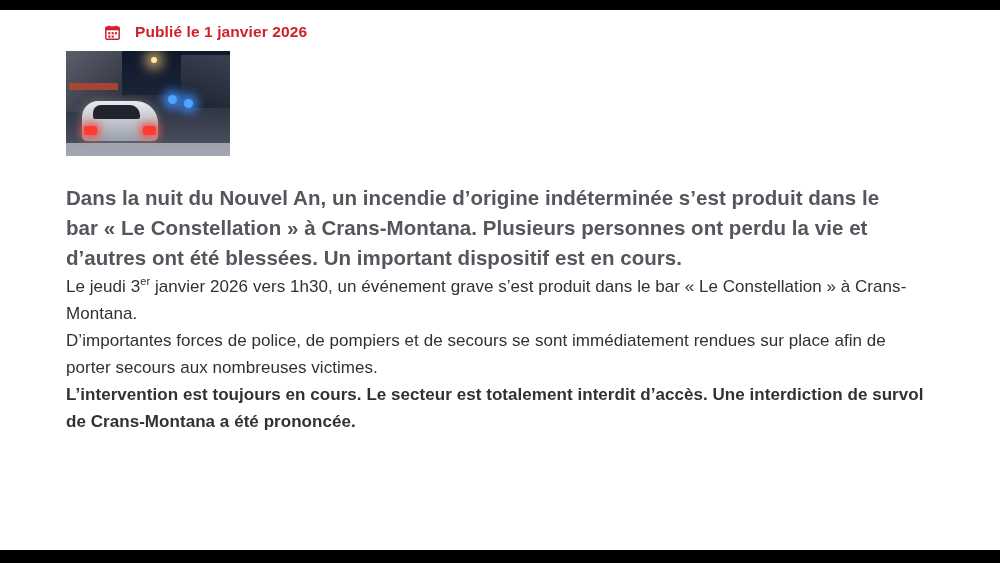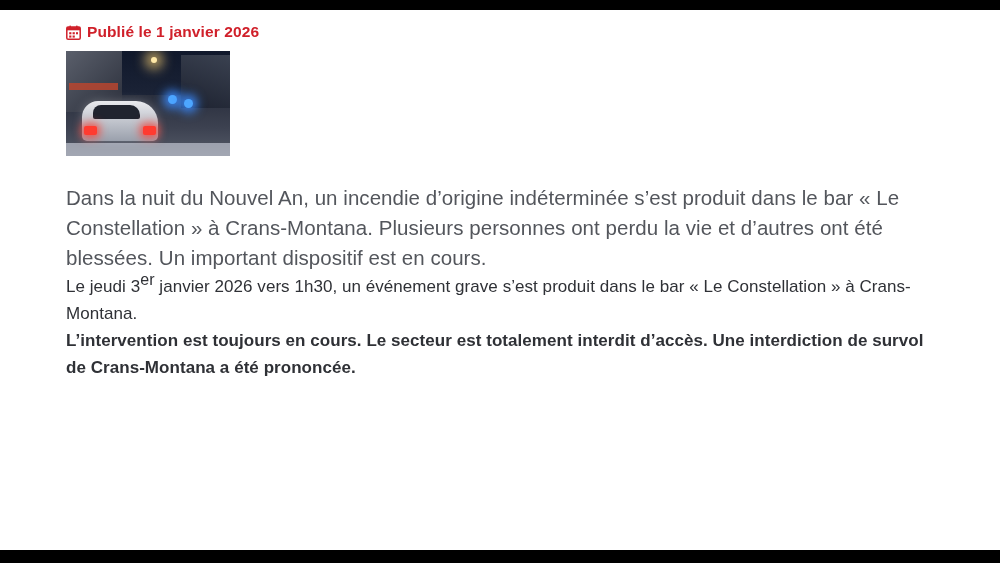--- a/index.html
+++ b/index.html
@@ -32,26 +32,27 @@
   .article {
     position: absolute;
     left: 66px;
     top: 0px;
     width: 860px;
   }
   
   .pubdate {
     display: flex;
     align-items: center;
-    gap: 6px;
+    gap: 15px;
     margin-top: 13px;
     color: #d0202a;
     font-size: 15.5px;
     font-weight: 700;
     letter-spacing: 0.1px;
+    margin-left: 39px;
   }
   .cal-icon {
     width: 15px;
     height: 15px;
     position: relative;
     flex: 0 0 auto;
     display: inline-block;
   }
   .cal-icon svg { display: block; }
 
@@ -120,38 +121,38 @@
   .thumb .snow {
     position: absolute; left: 0; bottom: 0; width: 100%; height: 12%;
     background: rgba(225,230,240,.55);
   }
 
   
   .lede {
     margin-top: 27px;
     color: #53565c;
     font-size: 20.5px;
-    font-weight: 400;
+    font-weight: 700;
     line-height: 30px;
     letter-spacing: 0.05px;
     max-width: 845px;
   }
   p.body {
     margin: 0;
     color: #2f3136;
     font-size: 17px;
     line-height: 27px;
     letter-spacing: 0.05px;
     max-width: 860px;
   }
   .p1 { margin-top: 24px; }
   .p2 { margin-top: 38px; }
   .p3 { margin-top: 38px; font-weight: bold; }
   sup {
-    font-size: 16px;
+    font-size: 11px;
     vertical-align: super;
     line-height: 0;
   }
 </style>
 </head>
 <body>
 
 <div class="screen">
   <div class="page">
     <div class="article">
@@ -185,18 +186,19 @@
         <div class="tail1"></div>
         <div class="tail2"></div>
         <div class="blue1"></div>
         <div class="blue2"></div>
       </div>
 
       <div class="lede">Dans la nuit du Nouvel An, un incendie d’origine indéterminée s’est produit dans le bar « Le Constellation » à Crans-Montana. Plusieurs personnes ont perdu la vie et d’autres ont été blessées. Un important dispositif est en cours.</div>
 
       <p class="body p1"><span>Le jeudi 3</span><sup>er</sup><span> janvier 2026 vers 1h30, un événement grave s’est produit dans le bar « Le Constellation » à Crans-Montana.</span></p>
 
+      <p class="body p2">D’importantes forces de police, de pompiers et de secours se sont immédiatement rendues sur place afin de porter secours aux nombreuses victimes.</p>
 
       <p class="body p3">L’intervention est toujours en cours. Le secteur est totalement interdit d’accès. Une interdiction de survol de Crans-Montana a été prononcée.</p>
 
     </div>
   </div>
 </div>
 
 </body></html>

